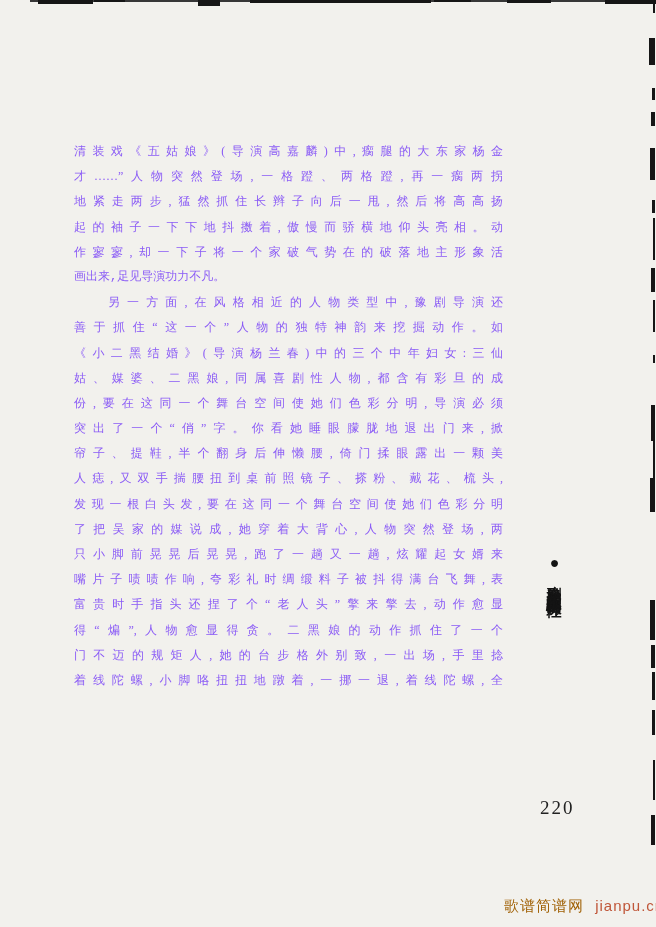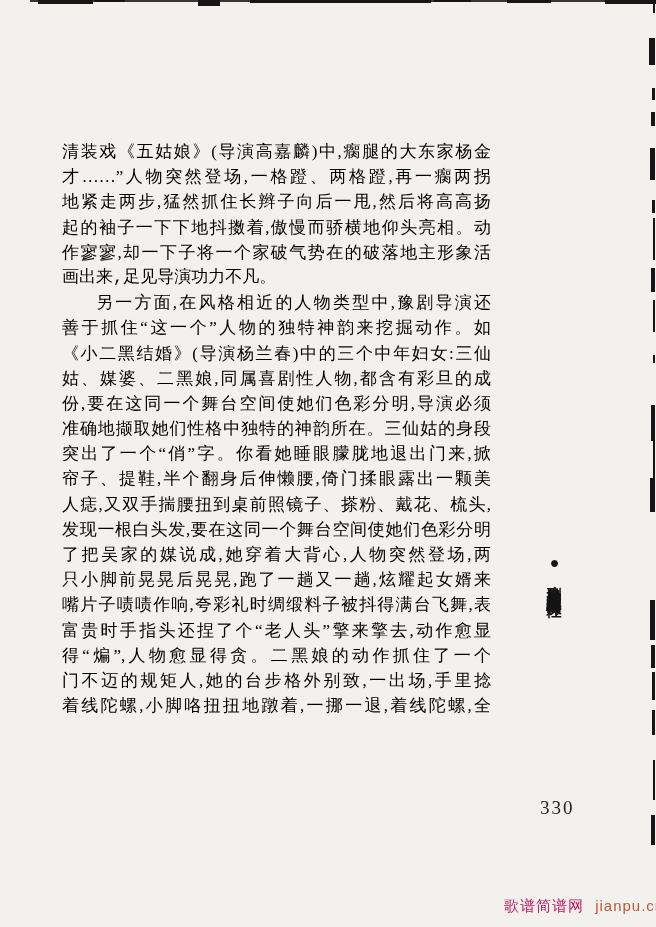--- a/index.html
+++ b/index.html
@@ -6,22 +6,22 @@
   body{
     width:656px;height:927px;position:relative;overflow:hidden;
     background:#f2f1ed;
     font-family:"Liberation Serif","DejaVu Serif",serif;
   }
   .page{position:absolute;inset:0;}
   
   .art{position:absolute;background:#161616;}
   
   .textblock{
-    position:absolute;left:62px;top:139px;width:429px;
-    font-size:17px;color:#000000;
+    position:absolute;left:74px;top:139px;width:429px;
+    font-size:12px;color:#8b5cf6;
   }
   .line{
     height:25.2px;line-height:25.2px;
     text-align:justify;text-align-last:justify;
     white-space:nowrap;overflow:visible;
   }
   .line.short{text-align-last:left;font-family:Liberation Mono, monospace;}
   .line.indent{padding-left:34px;width:395px;}
   
   .margin-caption{
@@ -32,21 +32,21 @@
   .margin-caption .bullet{font-size:16px;letter-spacing:3px;}
   .page-number{
     position:absolute;left:540px;top:797px;
     font-size:19px;letter-spacing:2px;color:#222;
   }
   .watermark{
     position:absolute;left:504px;top:897px;
     font-size:15px;letter-spacing:1px;white-space:nowrap;
     font-family:"Liberation Sans","DejaVu Sans",sans-serif;
   }
-  .watermark .wm-name{color:#be185d;}
+  .watermark .wm-name{color:#a16207;}
   .watermark .wm-url{color:#c0573a;margin-left:6px;}
 </style>
 </head>
 <body>
 
 <div class="page">
 
   <div>
     <div class="art" style="left:30px;top:0;width:626px;height:2px;opacity:.85;"></div>
     <div class="art" style="left:38px;top:0;width:55px;height:4px;"></div>
@@ -86,38 +86,37 @@
     <div class="line">才……”人物突然登场,一格蹬、两格蹬,再一瘸两拐</div>
     <div class="line">地紧走两步,猛然抓住长辫子向后一甩,然后将高高扬</div>
     <div class="line">起的袖子一下下地抖擞着,傲慢而骄横地仰头亮相。动</div>
     <div class="line">作寥寥,却一下子将一个家破气势在的破落地主形象活</div>
     <div class="line short">画出来,足见导演功力不凡。</div>
     <div class="line indent">另一方面,在风格相近的人物类型中,豫剧导演还</div>
     <div class="line">善于抓住“这一个”人物的独特神韵来挖掘动作。如</div>
     <div class="line">《小二黑结婚》(导演杨兰春)中的三个中年妇女:三仙</div>
     <div class="line">姑、媒婆、二黑娘,同属喜剧性人物,都含有彩旦的成</div>
     <div class="line">份,要在这同一个舞台空间使她们色彩分明,导演必须</div>
-    <div class="line">准确地撷取她们性格中独特的神韵所在。三仙姑的身段</div>
     <div class="line">突出了一个“俏”字。你看她睡眼朦胧地退出门来,掀</div>
     <div class="line">帘子、提鞋,半个翻身后伸懒腰,倚门揉眼露出一颗美</div>
     <div class="line">人痣,又双手揣腰扭到桌前照镜子、搽粉、戴花、梳头,</div>
     <div class="line">发现一根白头发,要在这同一个舞台空间使她们色彩分明</div>
     <div class="line">了把吴家的媒说成,她穿着大背心,人物突然登场,两</div>
     <div class="line">只小脚前晃晃后晃晃,跑了一趟又一趟,炫耀起女婿来</div>
     <div class="line">嘴片子啧啧作响,夸彩礼时绸缎料子被抖得满台飞舞,表</div>
     <div class="line">富贵时手指头还捏了个“老人头”擎来擎去,动作愈显</div>
     <div class="line">得“煸”,人物愈显得贪。二黑娘的动作抓住了一个</div>
     <div class="line">门不迈的规矩人,她的台步格外别致,一出场,手里捻</div>
     <div class="line">着线陀螺,小脚咯扭扭地蹾着,一挪一退,着线陀螺,全</div>
   </div>
 
   <div class="margin-caption">
     <span class="bullet">●</span><span>豫剧导演塑造人物的特殊性</span>
   </div>
 
-  <div class="page-number">330</div>
+  <div class="page-number">220</div>
 
   <div class="watermark">
     <span class="wm-name">歌谱简谱网</span>
     <span class="wm-url">jianpu.cn</span>
   </div>
 
 </div>
 
 </body></html>

